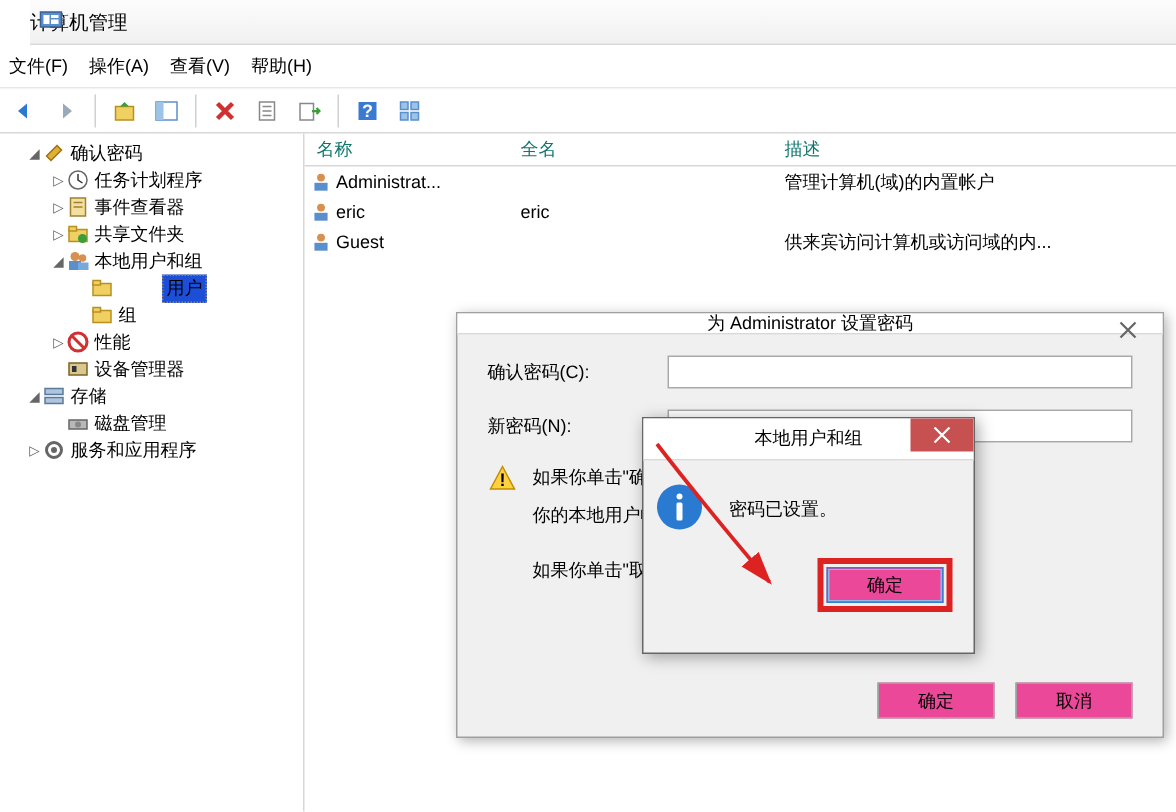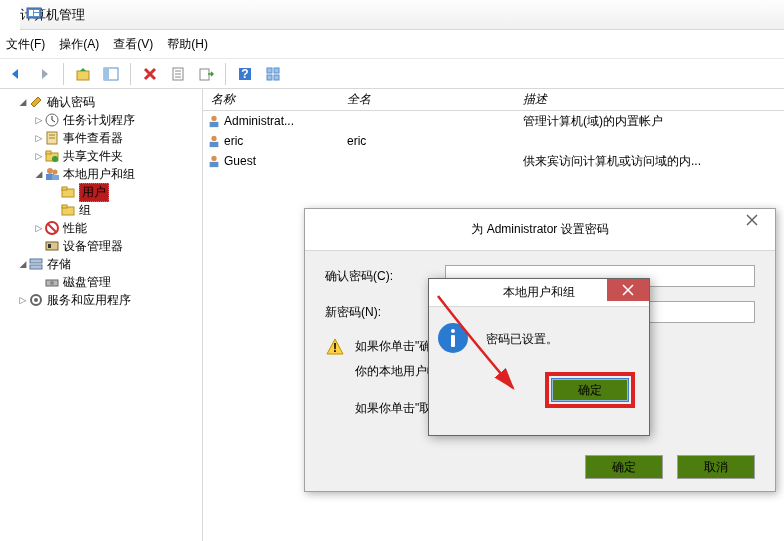--- a/index.html
+++ b/index.html
@@ -15,45 +15,45 @@
 .toolbar { height: 30px; display:flex; align-items:center; padding: 2px 4px; gap: 4px; border-bottom:1px solid #d8d8d8; }
 .toolbar .tbtn { width:24px; height:24px; display:flex; align-items:center; justify-content:center; border:1px solid transparent; }
 .toolbar .sep { width:1px; height:22px; background:#d0d0d0; margin:0 3px; }
 
 .workspace { display:flex; height: calc(541px - 30px - 22px - 30px); }
 .tree { width: 203px; border-right:1px solid #d8d8d8; padding:4px 2px; overflow:auto; }
 .tree .node { display:flex; align-items:center; height:18px; padding-left:4px; white-space:nowrap; }
 .tree .arrow { width:10px; display:inline-block; color:#666; font-size:9px; text-align:center; }
 .tree .ico { width:16px; height:16px; display:inline-flex; align-items:center; justify-content:center; margin-right:3px; }
 .tree .lbl { }
-.tree .sel { background:#b91c1c; border:1px dotted #888; padding:0 2px; }
+.tree .sel { background:#1d4ed8; border:1px dotted #888; padding:0 2px;margin-left:29px; }
 .indent1 { margin-left: 12px; }
 .indent2 { margin-left: 28px; }
 .indent3 { margin-left: 44px; }
 
 .list { flex:1; position:relative; }
 .list-header { display:flex; border-bottom:1px solid #d8d8d8; height:22px; align-items:center; }
-.list-header .col { padding-left:8px; color:#000000;font-style:italic; }
+.list-header .col { padding-left:8px; color:#0f766e; }
 .c1{width:100px;} .c2{width:140px;margin-left:36px;} .c3{flex:1;margin-left:36px;}
 .list-row { display:flex; align-items:center; height:20px; }
 .list-row .c1{ padding-left:4px; display:flex; align-items:center; gap:3px; }
 .list-row .c2{ padding-left:8px; }
 .list-row .c3{ padding-left:8px; }
 
 .dialog1 { position:absolute; left:304px; top:208px; width:472px; height:284px; background:#f0f0f0; border:1px solid #a0a0a0; box-shadow:2px 2px 8px rgba(0,0,0,0.3); }
-.dialog1 .dtitlebar { height:42px; background:#fff; border-bottom:1px solid #d8d8d8; display:flex; align-items:center; justify-content:center; position:relative; }
+.dialog1 .dtitlebar { height:14px; background:#fff; border-bottom:1px solid #d8d8d8; display:flex; align-items:center; justify-content:center; position:relative; }
 .dialog1 .dclose { position:absolute; right:0; top:0; width:46px; height:22px; display:flex; align-items:center; justify-content:center; color:#555; }
 .dialog1 .dbody { padding: 14px 20px 10px 20px; }
 .dialog1 .row { display:flex; align-items:center; margin-bottom:14px; }
 .dialog1 .row label { width:120px; }
 .dialog1 .row input { flex:1; height:22px; border:1px solid #a8a8a8; padding:0 6px; font-family:inherit; }
 .dialog1 .warning { display:flex; align-items:flex-start; gap:10px; margin-top:4px; }
 .dialog1 .warntxt { line-height:1.6; }
 .dialog1 .footer { position:absolute; bottom:12px; right:20px; display:flex; gap:14px; }
-.dialog1 .footer button, .dialog2 button { width:78px; height:24px; background:#4d7c0f; border:1px solid #a0a0a0; cursor:pointer; font-size:12px; }
+.dialog1 .footer button, .dialog2 button { width:78px; height:24px; background:#ec4899; border:1px solid #a0a0a0; cursor:pointer; font-size:12px; }
 
 .dialog2 { position:absolute; left:428px; top:278px; width:222px; height:158px; background:#f0f0f0; border:1px solid #666; box-shadow:2px 2px 10px rgba(0,0,0,0.35); }
 .dialog2 .dtitlebar { height:28px; background:#fff; border-bottom:1px solid #d8d8d8; display:flex; align-items:center; justify-content:center; position:relative; }
 .dialog2 .dclose { position:absolute; right:0; top:0; width:42px; height:22px; background:#c75050; color:#fff; display:flex; align-items:center; justify-content:center; }
 .dialog2 .dbody { padding:14px 7px; display:flex; align-items:center; gap:16px; }
 .dialog2 .btnrow { display:flex; justify-content:flex-end; padding:0 14px 12px 0; }
 .btn-highlight { border: 4px solid #d22; padding: 2px; display:inline-block; }
 
 .user-ico { width:14px; height:14px; }
 

